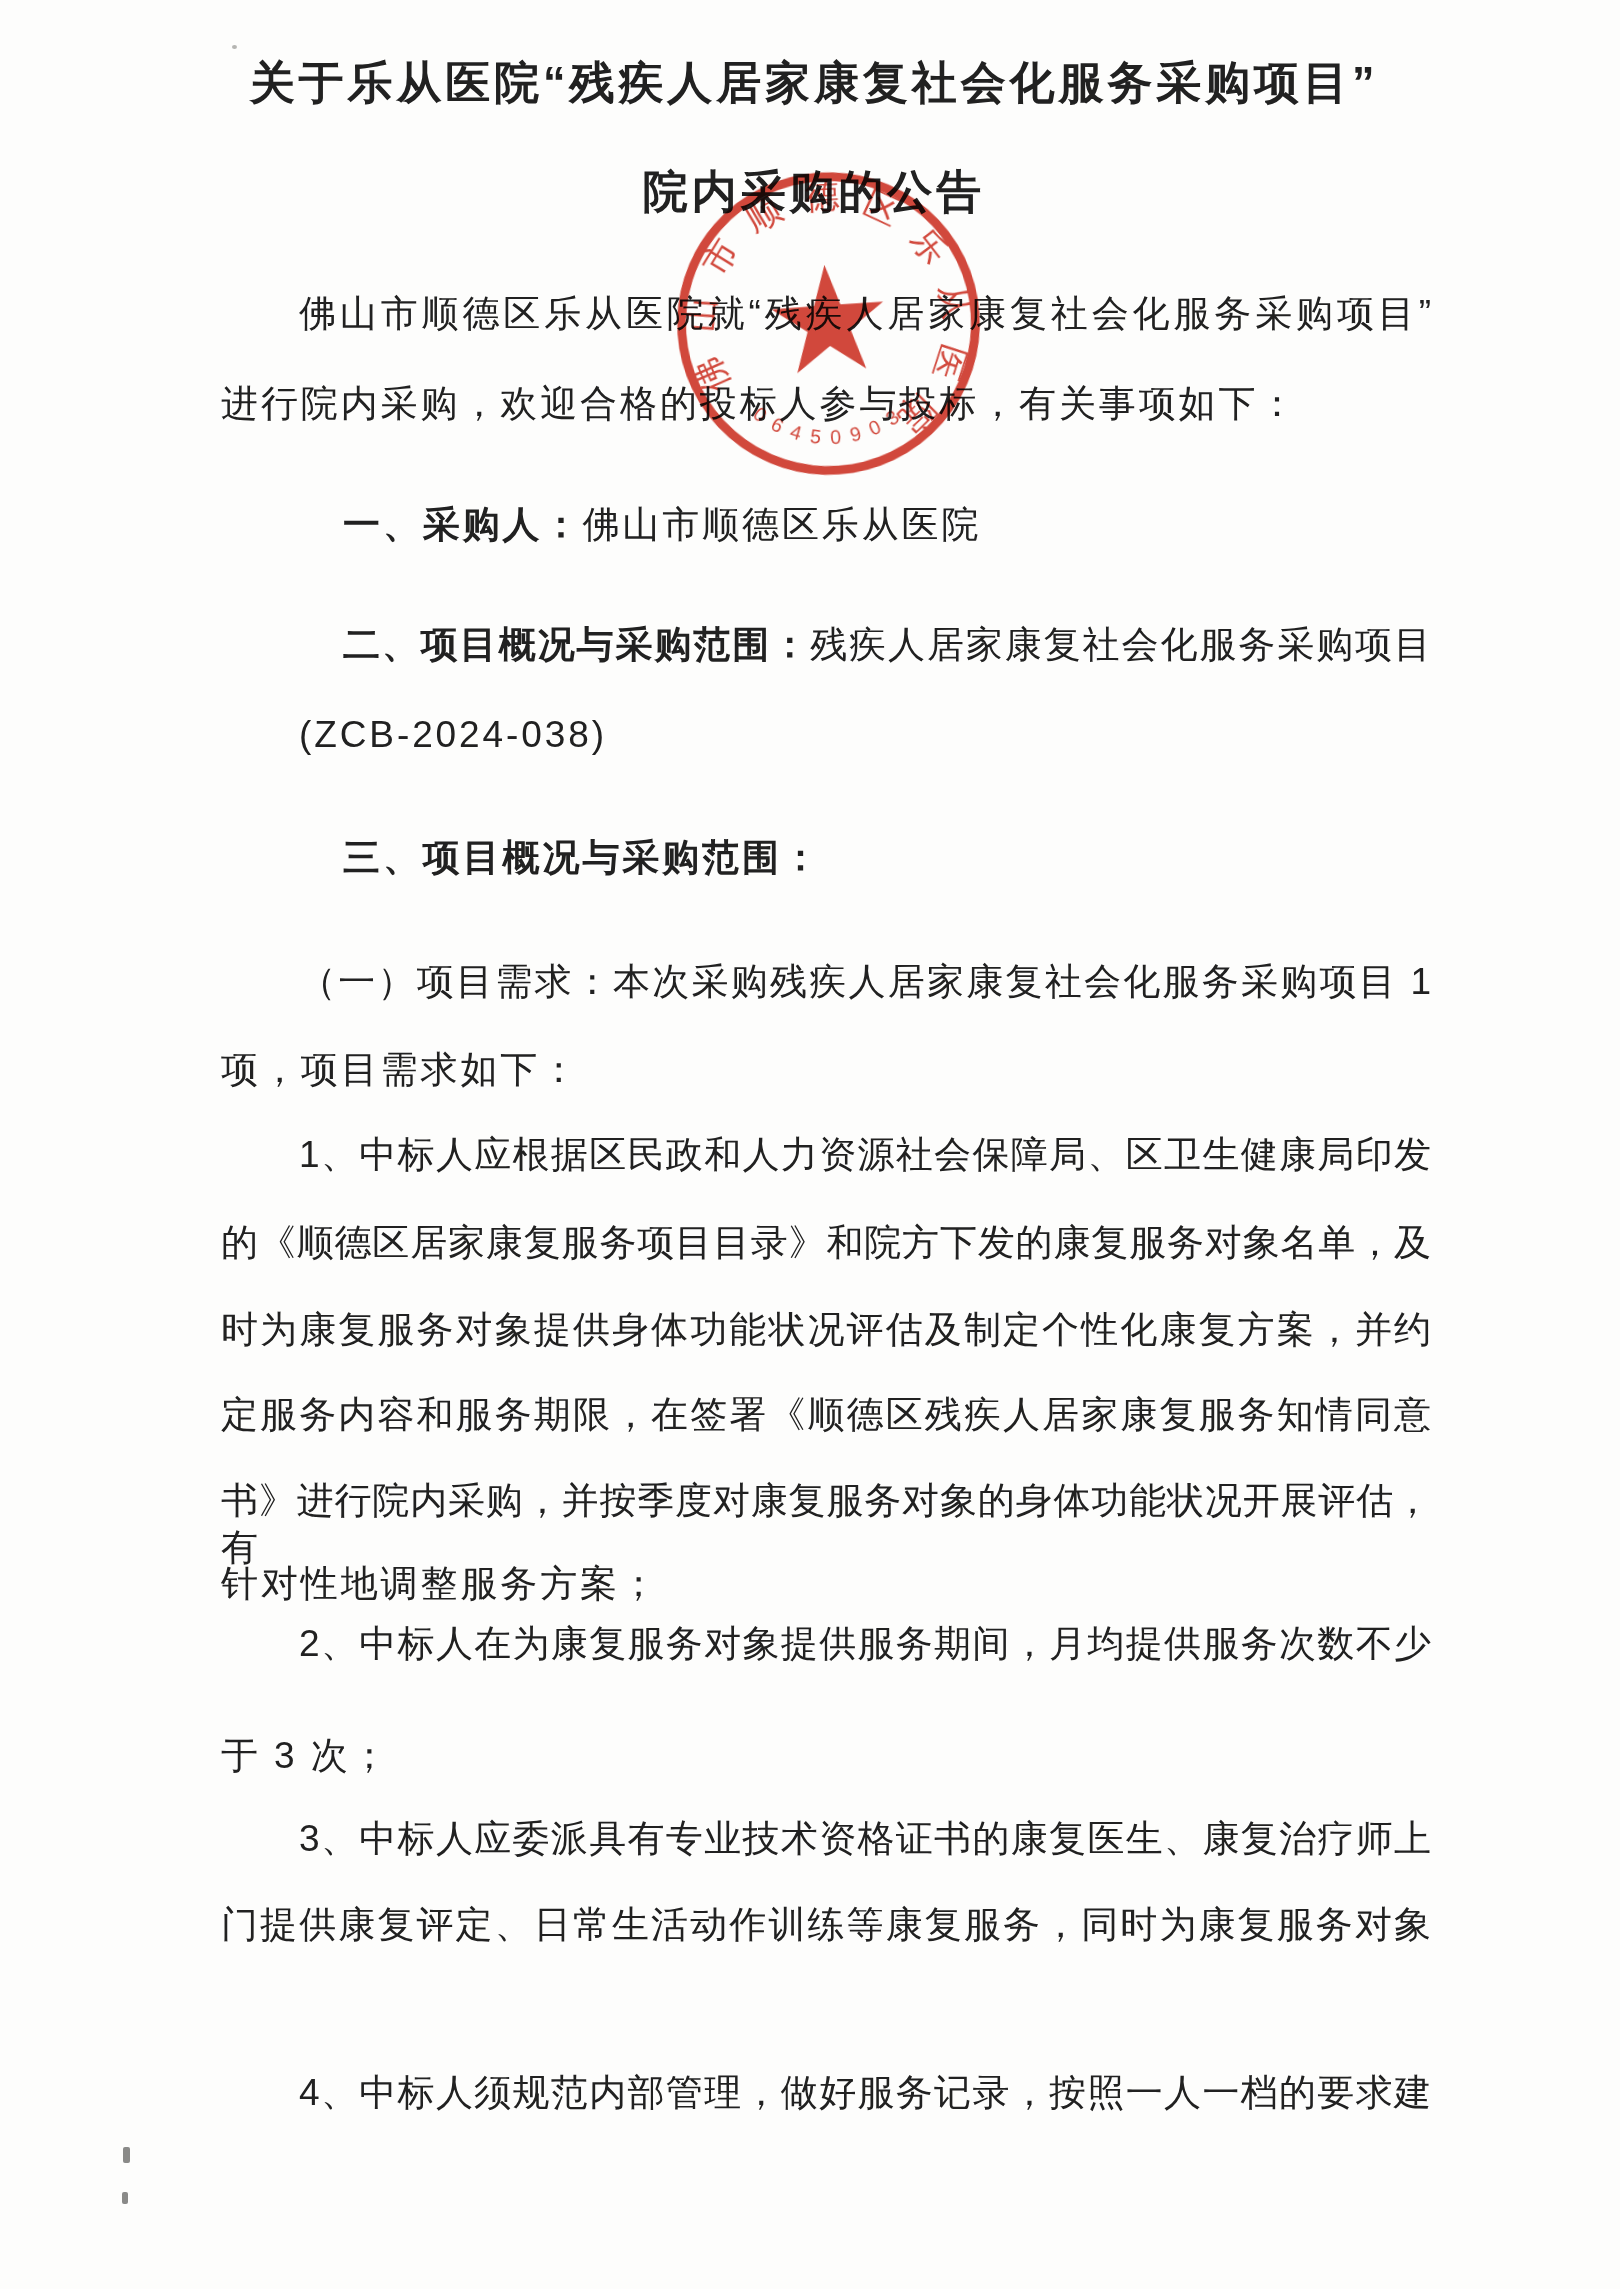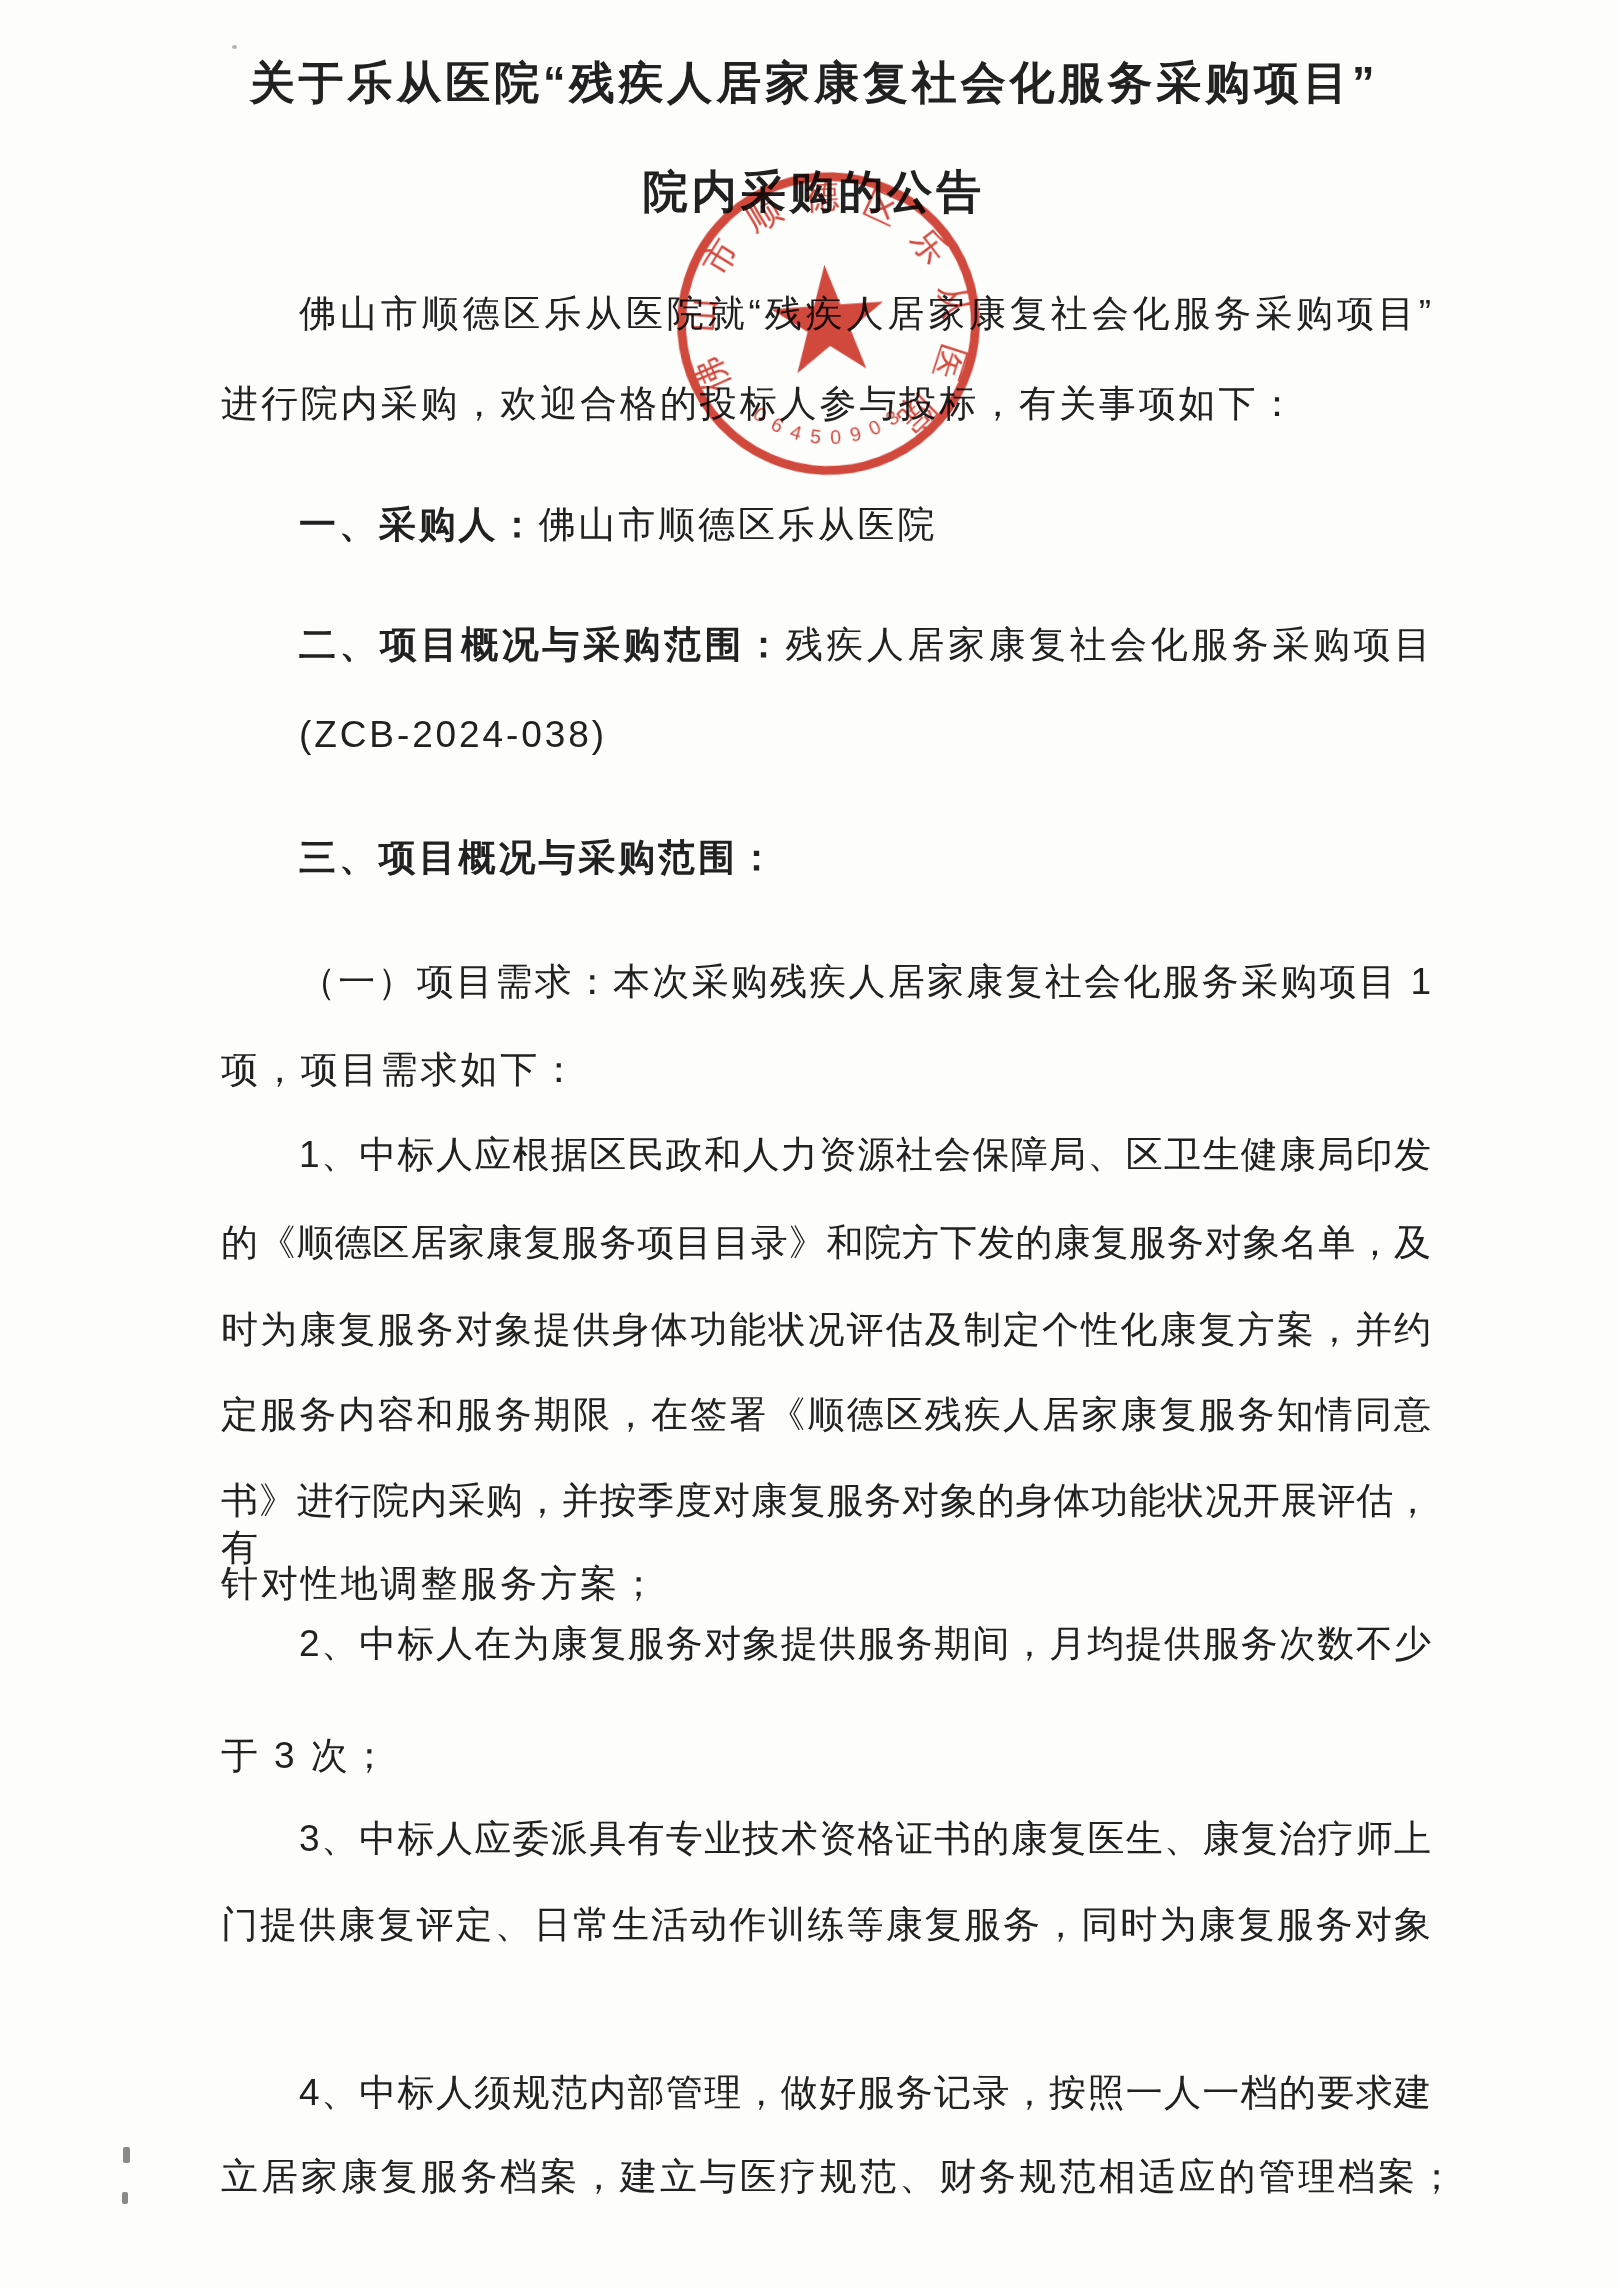--- a/index.html
+++ b/index.html
@@ -18,21 +18,21 @@
   .l-fill{
     letter-spacing:0;white-space:normal;
     text-align:justify;text-align-last:justify;
     text-justify:inter-character;
   }
   .l-ind{padding-left:78px;width:1132px;}
   .l-center{
     left:0;width:1620px;padding-left:4px;text-align:center;text-align-last:center;
     font-weight:700;font-size:45px;letter-spacing:3.9px;
   }
-  .b{font-weight:700;}
+  .b{font-weight:700;margin-left:44px;}
   .seal{
     position:absolute;left:662px;top:157px;width:333px;height:333px;
     mix-blend-mode:multiply;opacity:0.92;
     transform:rotate(-4deg);
     filter:blur(0.3px);
   }
   .artifact{position:absolute;background:#8a8a88;border-radius:2px;}
   .speck{position:absolute;background:#b5b5b2;border-radius:50%;}
 </style>
 </head>
@@ -71,21 +71,20 @@
   <div class="line l-fill" style="top:1477px">书》进行院内采购，并按季度对康复服务对象的身体功能状况开展评估，有</div>
   <div class="line" style="top:1560px">针对性地调整服务方案；</div>
 
   <div class="line l-ind l-fill" style="top:1620px">2、中标人在为康复服务对象提供服务期间，月均提供服务次数不少</div>
   <div class="line" style="top:1732px">于 3 次；</div>
 
   <div class="line l-ind l-fill" style="top:1815px">3、中标人应委派具有专业技术资格证书的康复医生、康复治疗师上</div>
   <div class="line l-fill" style="top:1901px">门提供康复评定、日常生活动作训练等康复服务，同时为康复服务对象</div>
 
   <div class="line l-ind l-fill" style="top:2069px">4、中标人须规范内部管理，做好服务记录，按照一人一档的要求建</div>
-  <div class="line" style="top:2153px">立居家康复服务档案，建立与医疗规范、财务规范相适应的管理档案；</div>
 
   <svg class="seal" viewBox="0 0 340 340">
     <circle cx="170" cy="170" r="150" fill="none" stroke="#cf382b" stroke-width="9"></circle>
     <polygon fill="#cf382b" points="170,110 183.5,151.4 227.1,151.5 191.9,177.1 205.3,218.5 170,193 134.7,218.5 148.1,177.1 112.9,151.5 156.5,151.4"></polygon>
     <defs>
       <path id="sealTextArc" d="M 73.3 237.7 A 118 118 0 1 1 219.9 276.9" fill="none"></path>
       <path id="sealSerialArc" d="M 75.8 249.1 A 123 123 0 0 0 264.2 249.1" fill="none"></path>
     </defs>
     <text font-size="35" fill="#cf382b" font-family="Liberation Sans, DejaVu Sans, sans-serif">
       <textPath href="#sealTextArc" startOffset="14" textLength="548" lengthAdjust="spacing">佛山市顺德区乐从医院</textPath>

